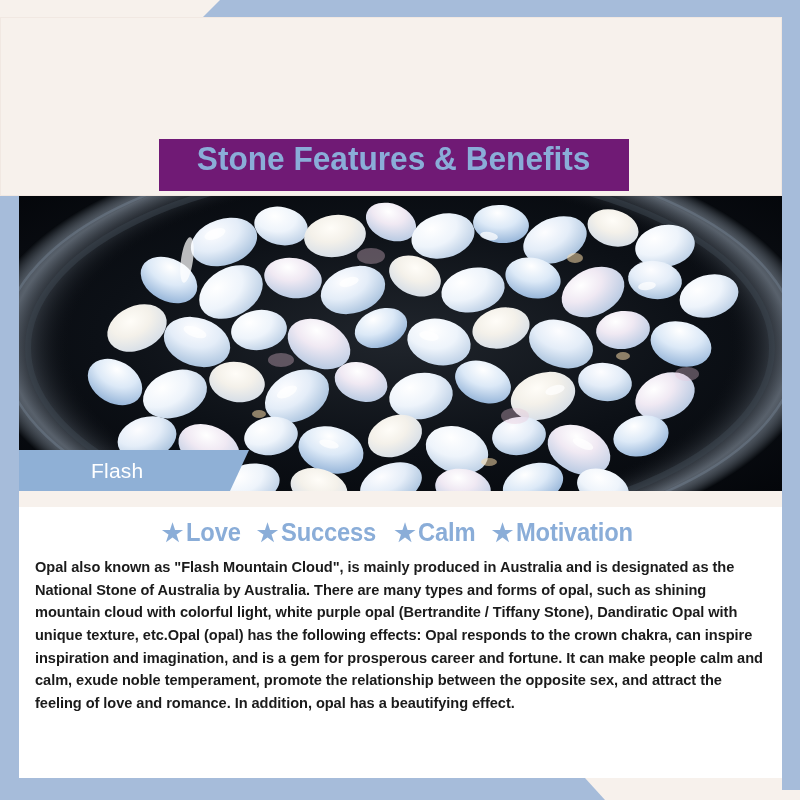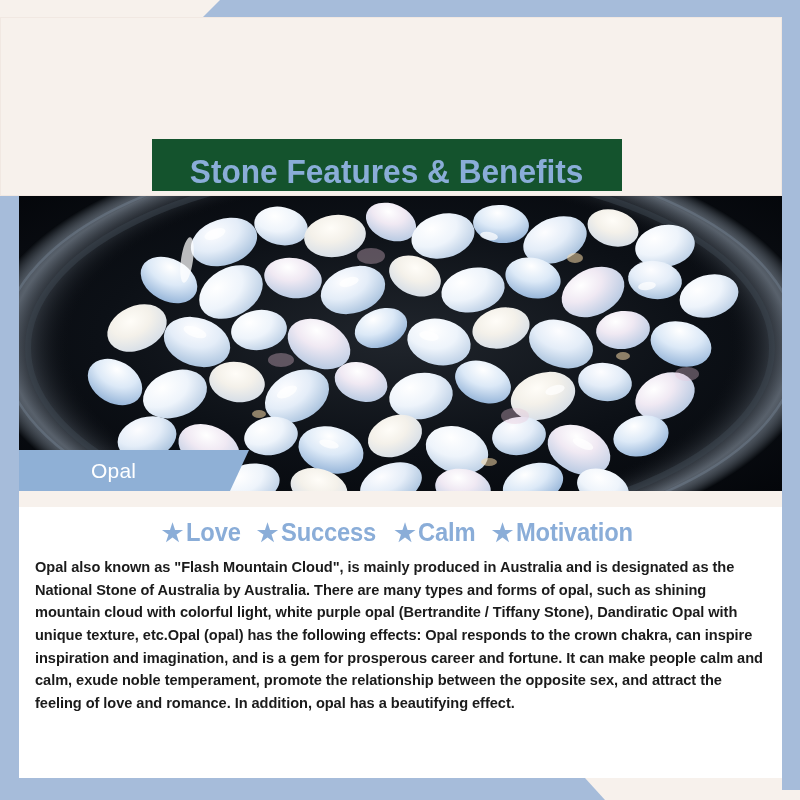--- a/index.html
+++ b/index.html
@@ -79,25 +79,25 @@
     font-size: 19.5px;
     letter-spacing: 3.2px;
     color: #2b2320;
     margin-top: 1px;
     white-space: nowrap;
   }
 
   
   .title-banner {
     position: absolute;
-    left: 152px; top: 139px;
+    left: 159px; top: 139px;
     width: 470px; height: 52px;
-    background: #14532d;
+    background: #701a75;
     display: flex;
-    align-items: flex-end;
+    align-items: flex-start;
     justify-content: center;
     z-index: 5;
   }
   .title-text {
     font-family: "Liberation Sans Narrow", "Liberation Sans", sans-serif;
     font-weight: bold;
     font-size: 34px;
     color: #8aadd8;
     letter-spacing: 0px;
     transform: scaleX(0.93);
@@ -337,21 +337,21 @@
         <ellipse cx="496" cy="220" rx="14" ry="8"></ellipse>
         <ellipse cx="668" cy="178" rx="12" ry="7"></ellipse>
       </g>
 
       <rect width="763" height="295" fill="none"></rect>
       <path d="M0 0 H763 V295 H0 Z M0 0" fill="none"></path>
     </svg>
   </div>
 
   <div class="opal-ribbon">
-    <span class="opal-label">Opal</span>
+    <span class="opal-label">Flash</span>
   </div>
 
   <div class="cream-gap"></div>
 
   <div class="content-card">
     <div class="benefits-row">
       <span class="benefit">
         <span class="star">★</span>
         <span class="blabel">Love</span>
       </span>

